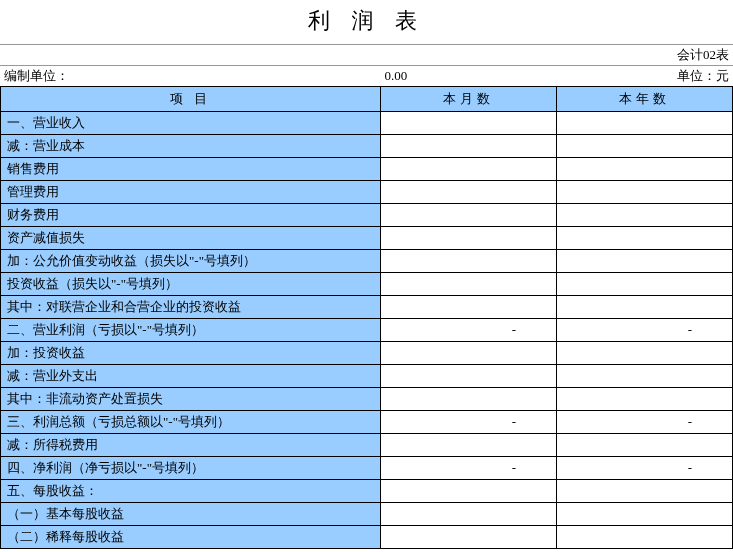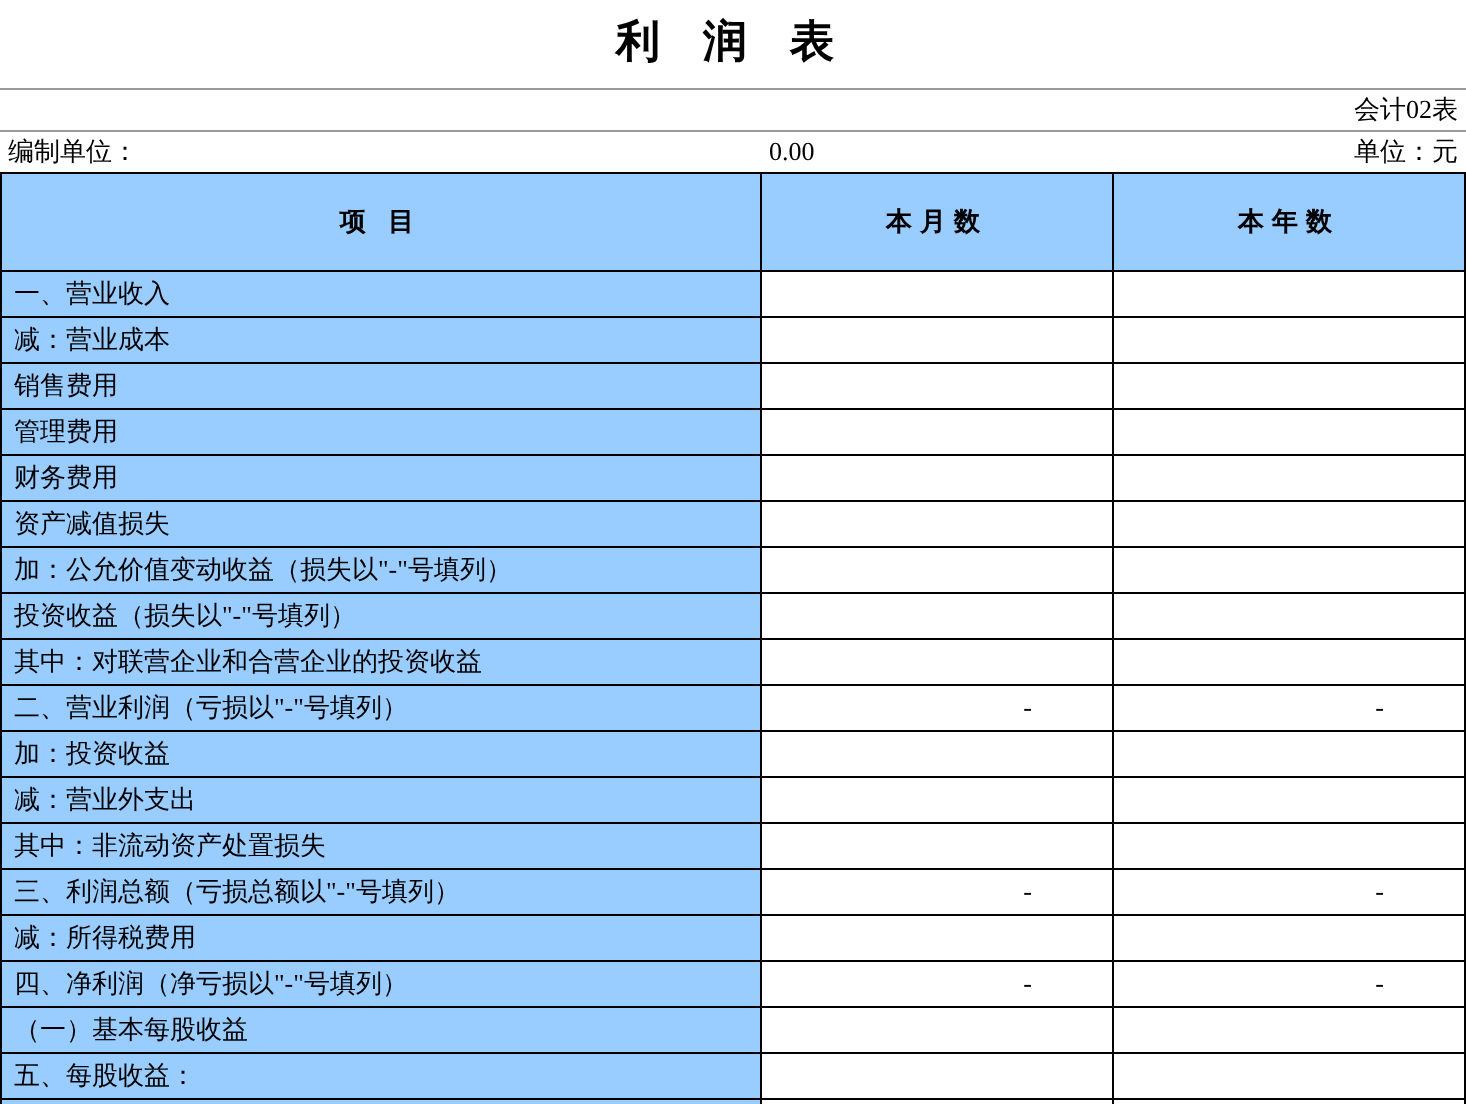--- a/index.html
+++ b/index.html
@@ -5,43 +5,43 @@
   * { box-sizing: border-box; margin: 0; padding: 0; }
   body {
     font-family: "SimSun", "宋体", serif;
     font-size: 13px;
     background: #fff;
     width: 733px;
   }
   .title {
     text-align: center;
     font-size: 22px;
-    font-weight: bold;
+    font-weight: normal;
     letter-spacing: 8px;
     padding: 6px 0 8px 0;
     font-family: "SimSun", "宋体", serif;
   }
   .meta-right-top {
     text-align: right;
     padding-right: 6px;
   }
   table {
     border-collapse: collapse;
     width: 100%;
     table-layout: fixed;
   }
   col.c0 { width: 380px; }
   col.c1 { width: 176px; }
   col.c2 { width: 176px; }
   th {
     background: #99ccff;
     border: 1px solid #000;
-    font-weight: bold;
+    font-weight: normal;
     text-align: center;
-    padding: 15px 4px;
+    padding: 3px 4px;
     letter-spacing: 4px;
     font-size: 13px;
   }
   td {
     border: 1px solid #000;
     padding: 2px 6px;
     height: 20px;
     font-size: 13px;
   }
   td.label {
@@ -175,26 +175,26 @@
         <td class="label">减：所得税费用</td>
         <td class="val"></td>
         <td class="val"></td>
       </tr>
       <tr>
         <td class="label bold">四、净利润（净亏损以"-"号填列）</td>
         <td class="val">-</td>
         <td class="val">-</td>
       </tr>
       <tr>
+        <td class="label bold">五、每股收益：</td>
+        <td class="val"></td>
+        <td class="val"></td>
+      </tr>
+      <tr>
         <td class="label">（一）基本每股收益</td>
-        <td class="val"></td>
-        <td class="val"></td>
-      </tr>
-      <tr>
-        <td class="label bold">五、每股收益：</td>
         <td class="val"></td>
         <td class="val"></td>
       </tr>
       <tr>
         <td class="label">（二）稀释每股收益</td>
         <td class="val"></td>
         <td class="val"></td>
       </tr>
     </tbody>
 </table>

